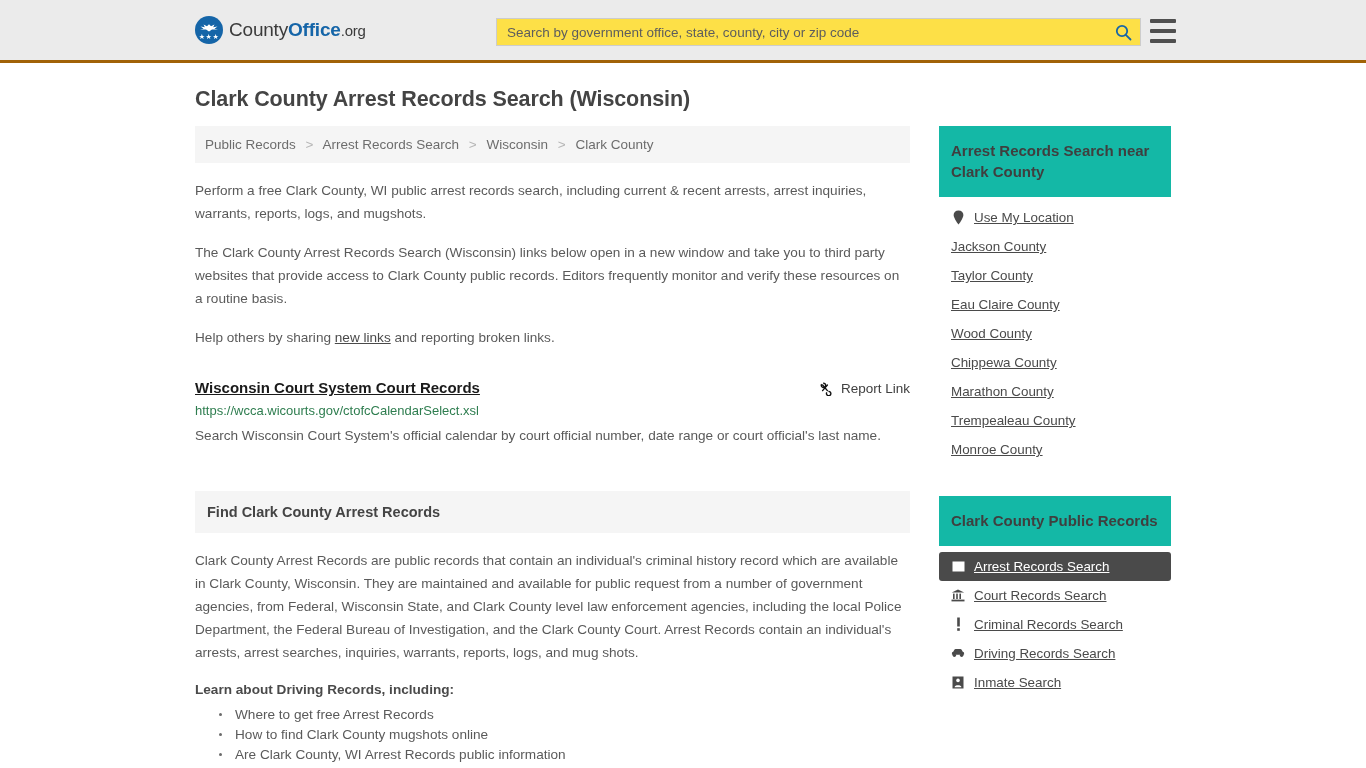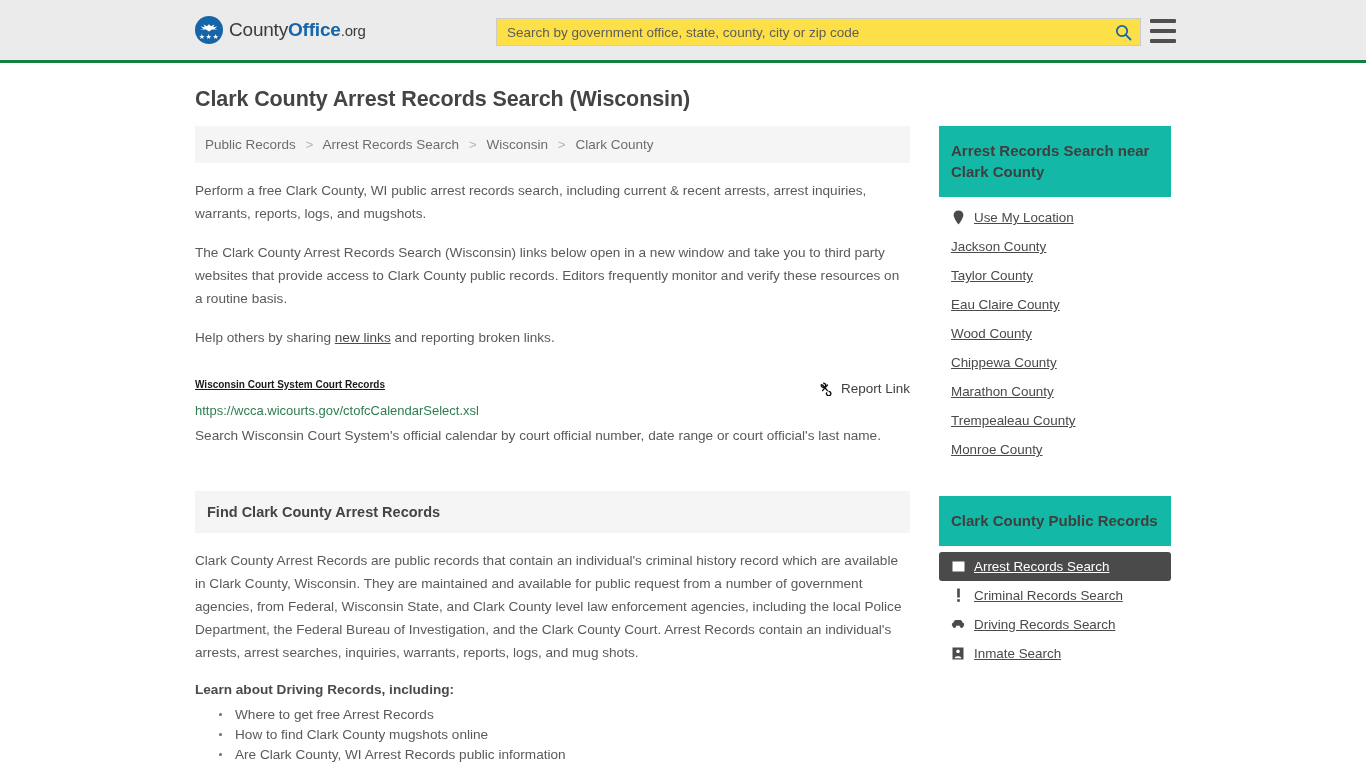--- a/index.html
+++ b/index.html
@@ -9,21 +9,21 @@
     overflow: hidden;
     background: #ffffff;
     font-family: "Liberation Sans", sans-serif;
     color: #555555;
   }
 
   
   .site-header {
     height: 63px;
     background: #ebebeb;
-    border-bottom: 3px solid #15803d;
+    border-bottom: 3px solid #a16207;
     display: flex;
     align-items: center;
     position: relative;
   }
   .logo-wrap {
     display: flex;
     align-items: center;
     margin-left: 195px;
     text-decoration: none;
   }
@@ -159,21 +159,21 @@
   .result {
     margin-top: 30px;
     position: relative;
   }
   .result-head {
     display: flex;
     align-items: flex-start;
     justify-content: space-between;
   }
   .result-title {
-    font-size: 10px;
+    font-size: 15px;
     font-weight: bold;
     color: #1a1a1a;
   }
   .report-link {
     display: flex;
     align-items: center;
     gap: 8px;
     font-size: 13.5px;
     color: #404040;
     text-decoration: none;
@@ -397,20 +397,32 @@
 
           <a href="#" class="side-item active">
             <span class="side-ico">
               <svg width="13" height="11" viewBox="0 0 13 11">
                 <rect x="0.5" y="0.5" width="12" height="10" fill="#ffffff"></rect>
               </svg>
             </span>
             <span class="label">Arrest Records Search</span>
           </a>
 
+          <a href="#" class="side-item">
+            <span class="side-ico">
+              <svg width="14" height="13" viewBox="0 0 14 13">
+                <path d="M7 0.6 L13.2 3.6 L0.8 3.6 Z" fill="#4a4a4a"></path>
+                <rect x="2" y="4.6" width="1.6" height="5.4" fill="#4a4a4a"></rect>
+                <rect x="5.2" y="4.6" width="1.6" height="5.4" fill="#4a4a4a"></rect>
+                <rect x="8.4" y="4.6" width="1.6" height="5.4" fill="#4a4a4a"></rect>
+                <rect x="0.5" y="10.6" width="13" height="1.8" fill="#4a4a4a"></rect>
+              </svg>
+            </span>
+            <span class="label">Court Records Search</span>
+          </a>
 
           <a href="#" class="side-item">
             <span class="side-ico">
               <svg width="5" height="14" viewBox="0 0 5 14">
                 <rect x="1.2" y="0.5" width="2.6" height="9" fill="#4a4a4a"></rect>
                 <rect x="1.2" y="11.2" width="2.6" height="2.6" fill="#4a4a4a"></rect>
               </svg>
             </span>
             <span class="label">Criminal Records Search</span>
           </a>

